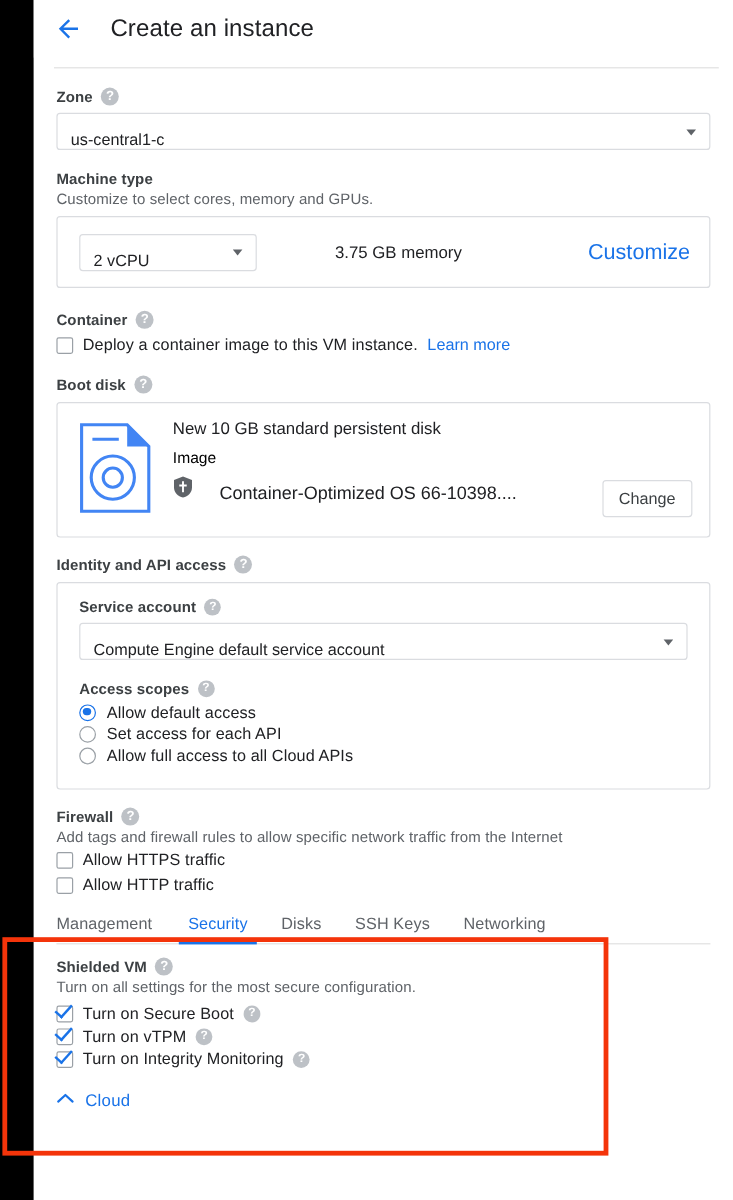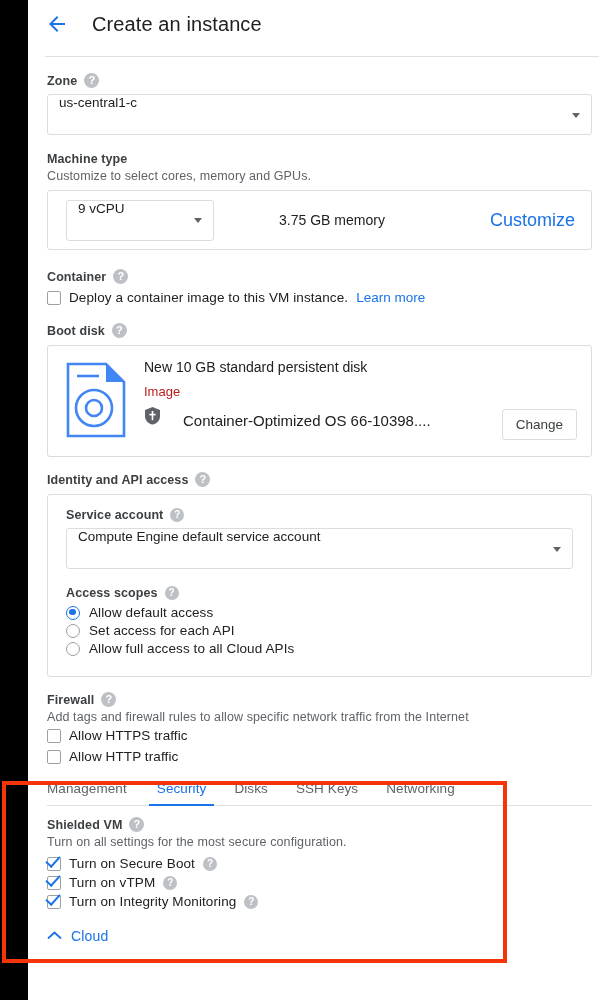--- a/index.html
+++ b/index.html
@@ -93,26 +93,26 @@
     text-align: center;
     display: inline-block;
     cursor: pointer;
     user-select: none;
     flex: 0 0 auto;
   }
   .help-icon.sm { width: 14px; height: 14px; line-height: 14px; font-size: 10px; }
   
   .select {
     position: relative;
-    height: 41px;
+    height: 31px;
     border: 1px solid #dadce0;
     border-radius: 3px;
     background: #ffffff;
     display: flex;
-    align-items: flex-start;
+    align-items: flex-end;
     padding: 0 30px 0 11px;
     font-size: 13.5px;
     color: #202124;
     cursor: pointer;
     margin-top: 6px;
     white-space: nowrap;
     overflow: hidden;
   }
   .select .caret {
     position: absolute;
@@ -220,21 +220,21 @@
   
   .bd-card {
     display: flex;
     align-items: flex-start;
     padding: 13px 14px 14px 18px;
     min-height: 105px;
   }
   .disk-icon { flex: 0 0 auto; margin-top: 3px; }
   .bd-body { flex: 1 1 auto; margin-left: 18px; }
   .bd-title { font-size: 14px; color: #202124; }
-  .bd-sub { font-size: 13px; color: #b91c1c; margin-top: 9px; }
+  .bd-sub { font-size: 13px; color: #000000; margin-top: 9px; }
   .bd-image-row {
     display: flex;
     align-items: flex-end;
     gap: 22px;
     margin-top: 7px;
   }
   .bd-image-name {
     font-size: 15px;
     color: #202124;
     white-space: nowrap;
@@ -344,21 +344,21 @@
           <span>us-central1-c</span>
           <span class="caret"></span>
         </div>
       </div>
 
       <div class="section" style="margin-top:17px;">
         <div class="field-label">Machine type</div>
         <div class="sub-text">Customize to select cores, memory and GPUs.</div>
         <div class="card mt-card">
           <div class="select mt-select">
-            <span>9 vCPU</span>
+            <span>2 vCPU</span>
             <span class="caret"></span>
           </div>
           <div class="mt-memory">3.75 GB memory</div>
           <div class="link">Customize</div>
         </div>
       </div>
 
       <div class="section" style="margin-top:19px;">
         <div class="label-row">
           <span class="field-label">Container</span>

